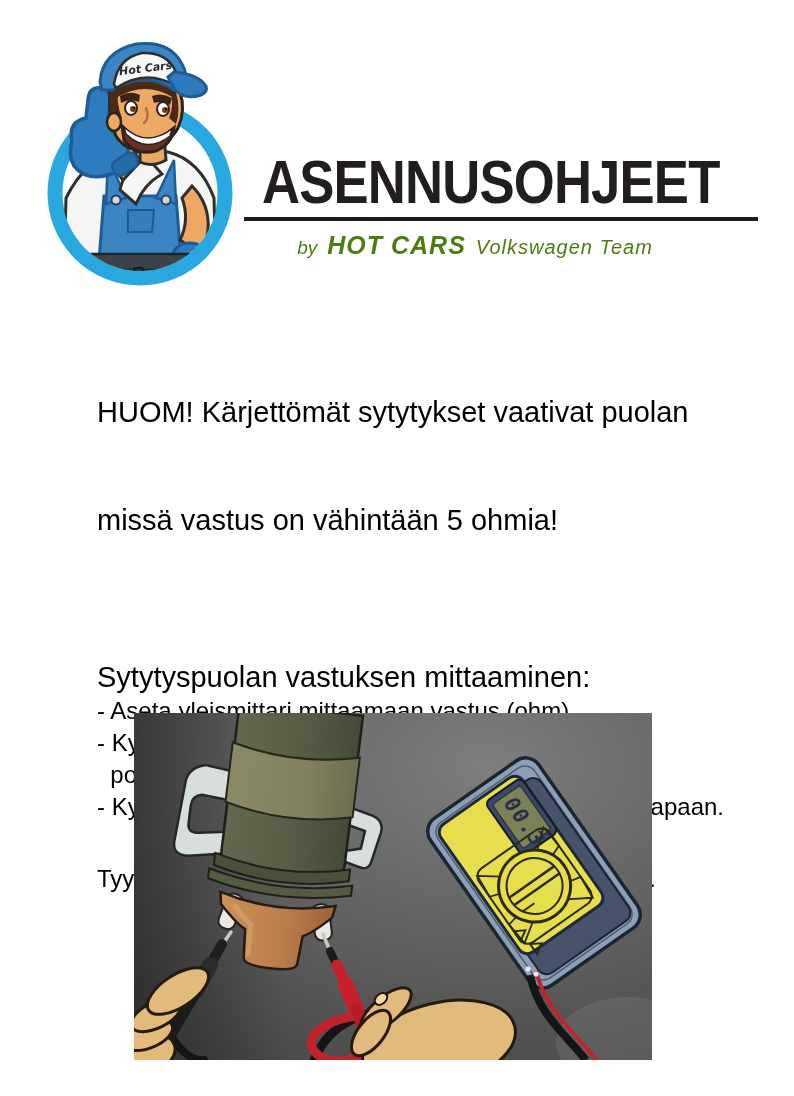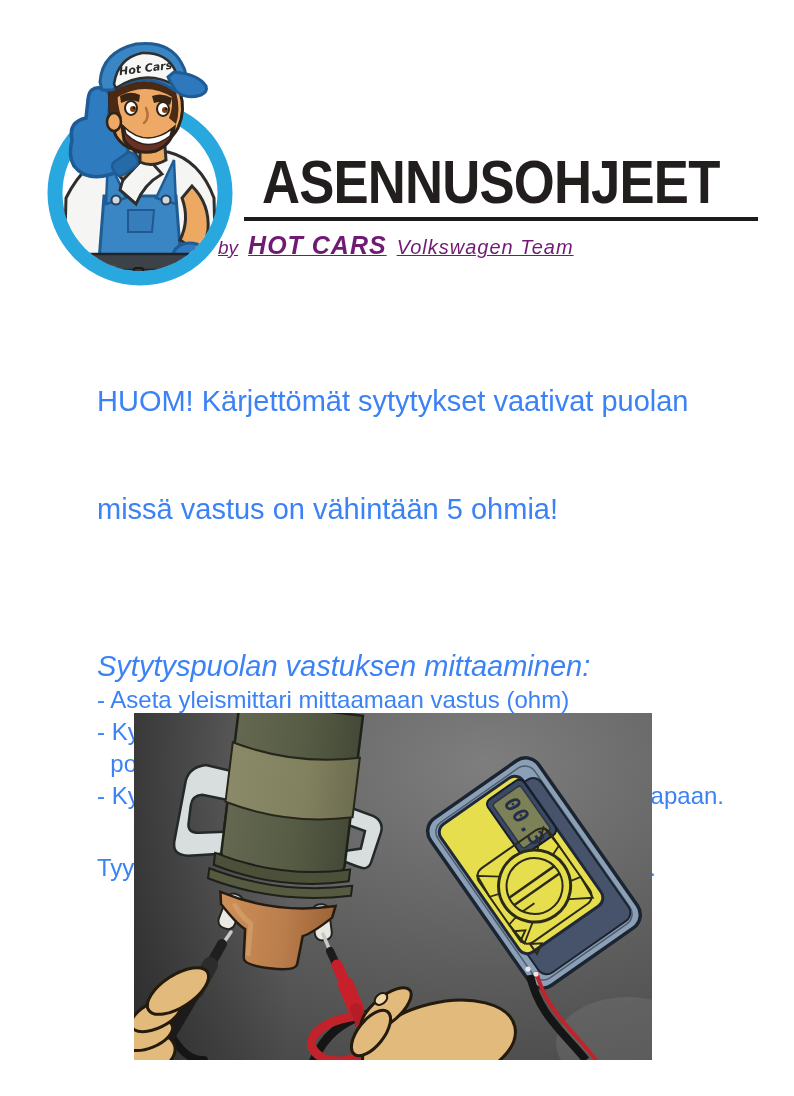--- a/index.html
+++ b/index.html
@@ -11,30 +11,30 @@
   .mascot{position:absolute;left:28px;top:28px;width:215px;height:258px;}
   .title{
     position:absolute;left:262px;top:146px;
     font-size:62px;font-weight:bold;color:#221e1e;
     transform:scaleX(0.85);transform-origin:left top;
     letter-spacing:-1px;white-space:nowrap;
   }
   .title-rule{position:absolute;left:244px;top:217px;width:514px;height:4px;background:#1c1c1c;}
   .byline{
     position:absolute;left:244px;top:231px;width:514px;
-    text-align:left;transform:translateX(-26px);
-    color:#701a75;white-space:nowrap;text-decoration:underline;
+    text-align:center;transform:translateX(-26px);
+    color:#4d7c0f;white-space:nowrap;
   }
   .byline .by{font-style:italic;font-size:19px;margin-right:10px;}
   .byline .brand{font-style:italic;font-weight:bold;font-size:25px;letter-spacing:1px;margin-right:10px;}
   .byline .team{font-style:italic;font-size:20px;letter-spacing:1px;}
   
-  .copy{position:absolute;left:97px;top:311px;width:690px;color:#3b82f6;}
+  .copy{position:absolute;left:97px;top:322px;width:690px;color:#000000;}
   .notice{font-size:29px;line-height:36px;white-space:pre;}
-  .section-heading{font-size:29px;line-height:36px;margin-top:49px;white-space:pre;font-style:italic;}
+  .section-heading{font-size:29px;line-height:36px;margin-top:49px;white-space:pre;}
   .steps{font-size:24px;line-height:32px;}
   .step{white-space:pre;}
   .typical{font-size:24px;line-height:31px;margin-top:40px;white-space:pre;}
   
   .illus{position:absolute;left:134px;top:713px;width:518px;height:347px;}
 </style>
 </head>
 <body>
 
 <div class="page">

